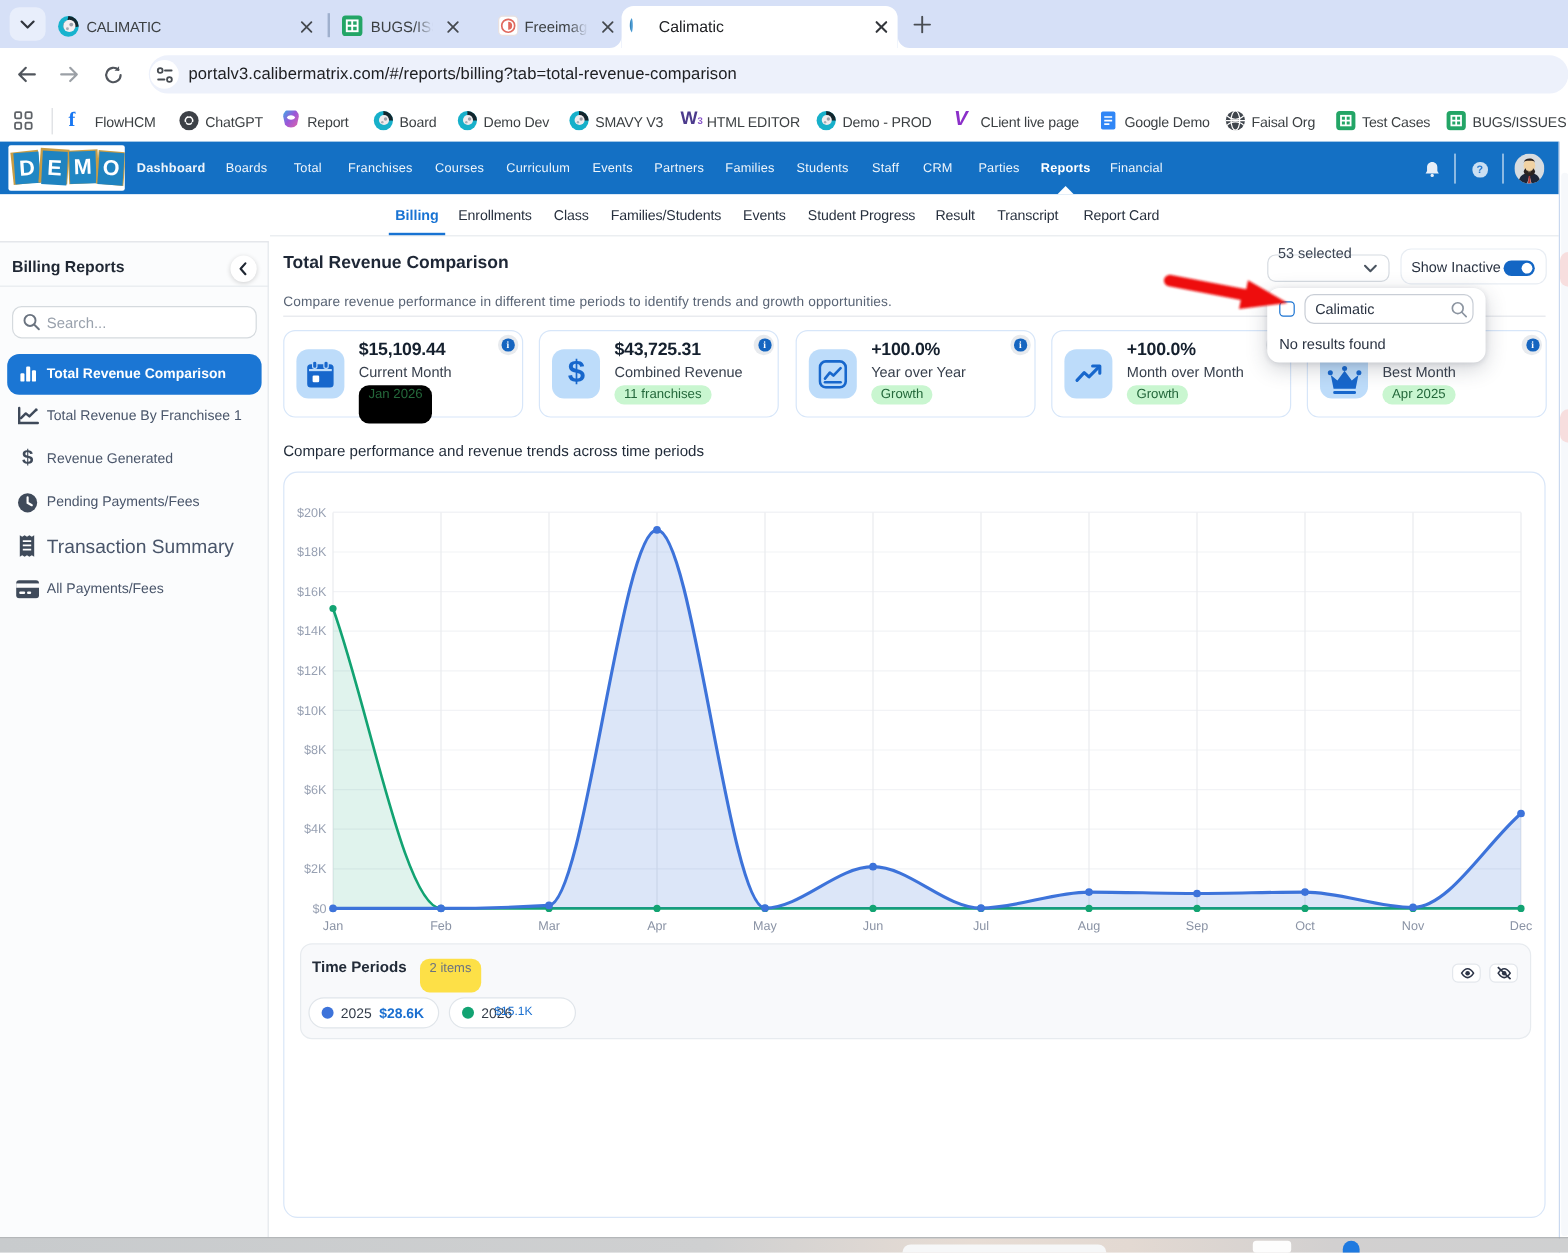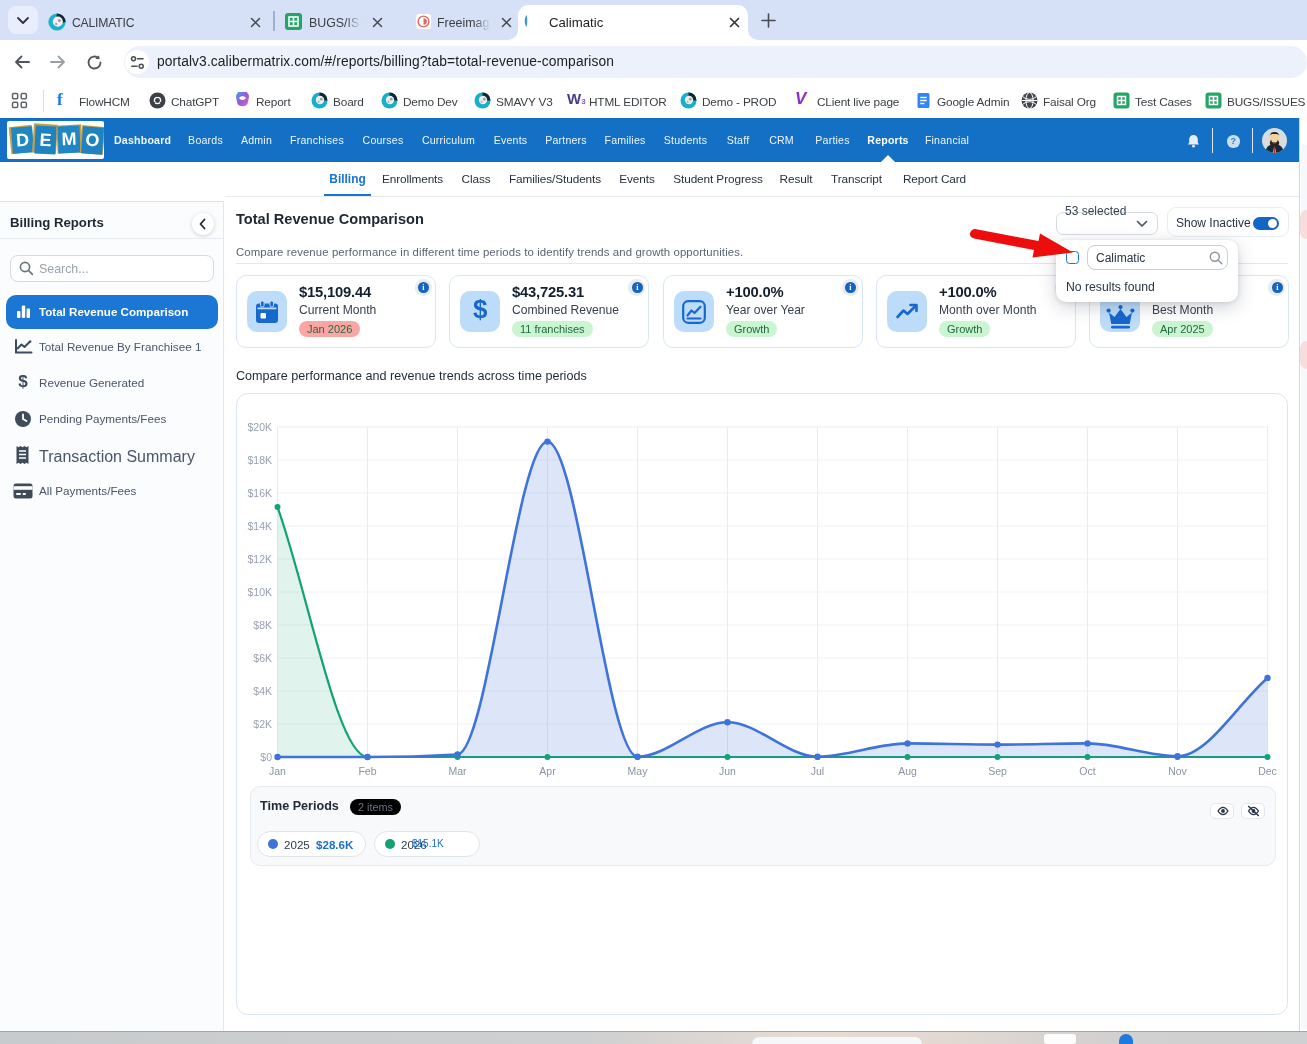--- a/index.html
+++ b/index.html
@@ -161,21 +161,21 @@
 <div class="abs" style="left:795px;top:89px;font-size:17px;font-weight:700;color:#8b2fc9;font-style:italic">V</div>
 <div class="abs" style="left:817px;top:95px;font-size:11.8px;color:#3c4043;white-space:nowrap;letter-spacing:-0.15px">CLient live page</div>
 <svg class="abs" style="left:915px;top:92px" width="17" height="17">
     <rect x="2.5" y="1" width="12" height="15" rx="1.5" fill="#3086f6"></rect>
     <g stroke="#fff" stroke-width="1.4">
       <line x1="5.2" y1="5.5" x2="11.8" y2="5.5"></line>
       <line x1="5.2" y1="8.5" x2="11.8" y2="8.5"></line>
       <line x1="5.2" y1="11.5" x2="9.5" y2="11.5"></line>
     </g>
   </svg>
-<div class="abs" style="left:937px;top:95px;font-size:11.8px;color:#3c4043;white-space:nowrap;letter-spacing:-0.15px">Google Admin</div>
+<div class="abs" style="left:937px;top:95px;font-size:11.8px;color:#3c4043;white-space:nowrap;letter-spacing:-0.15px">Google Demo</div>
 <svg class="abs" style="left:1021px;top:92px" width="17" height="17">
     <circle cx="8.5" cy="8.5" r="8" fill="#40464d"></circle>
     <g fill="none" stroke="#fff" stroke-width="1">
       <ellipse cx="8.5" cy="8.5" rx="3.6" ry="8"></ellipse>
       <line x1="0.5" y1="8.5" x2="16.5" y2="8.5"></line>
       <path d="M1.5 4.5 a10 10 0 0 0 14 0 M1.5 12.5 a10 10 0 0 1 14 0"></path>
     </g>
   </svg>
 <div class="abs" style="left:1043px;top:95px;font-size:11.8px;color:#3c4043;white-space:nowrap;letter-spacing:-0.15px">Faisal Org</div>
 <svg class="abs" style="left:1113px;top:92px" width="17" height="17">
@@ -197,21 +197,21 @@
 <div class="abs" style="left:5px;top:6px;width:21px;height:26px;background:#2187c4;transform:rotate(-4deg);color:#fff;font-weight:700;font-size:18px;text-align:center;line-height:26px">D</div>
 <div class="abs" style="left:26px;top:3px;width:24px;height:29px;background:#c99d44;transform:rotate(4deg)"></div>
 <div class="abs" style="left:28px;top:5px;width:21px;height:28px;background:#1f83c0;transform:rotate(3deg);color:#fff;font-weight:700;font-size:18px;text-align:center;line-height:28px">E</div>
 <div class="abs" style="left:50px;top:4px;width:25px;height:28px;background:#c99d44;transform:rotate(-3deg)"></div>
 <div class="abs" style="left:51px;top:5px;width:22px;height:27px;background:#2187c4;transform:rotate(-2deg);color:#fff;font-weight:700;font-size:18px;text-align:center;line-height:27px">M</div>
 <div class="abs" style="left:74px;top:5px;width:23px;height:28px;background:#c99d44;transform:rotate(5deg)"></div>
 <div class="abs" style="left:75px;top:6px;width:21px;height:27px;background:#1f83c0;transform:rotate(4deg);color:#fff;font-weight:700;font-size:18px;text-align:center;line-height:27px">O</div>
 </div>
 <div class="abs ctr" style="left:142.6px;top:134px;font-size:10.6px;font-weight:700;color:rgba(255,255,255,0.93);white-space:nowrap;letter-spacing:.2px">Dashboard</div>
 <div class="abs ctr" style="left:205.5px;top:134px;font-size:10.6px;font-weight:400;color:rgba(255,255,255,0.93);white-space:nowrap;letter-spacing:.2px">Boards</div>
-<div class="abs ctr" style="left:256.5px;top:134px;font-size:10.6px;font-weight:400;color:rgba(255,255,255,0.93);white-space:nowrap;letter-spacing:.2px">Admin</div>
+<div class="abs ctr" style="left:256.5px;top:134px;font-size:10.6px;font-weight:400;color:rgba(255,255,255,0.93);white-space:nowrap;letter-spacing:.2px">Total</div>
 <div class="abs ctr" style="left:317px;top:134px;font-size:10.6px;font-weight:400;color:rgba(255,255,255,0.93);white-space:nowrap;letter-spacing:.2px">Franchises</div>
 <div class="abs ctr" style="left:383px;top:134px;font-size:10.6px;font-weight:400;color:rgba(255,255,255,0.93);white-space:nowrap;letter-spacing:.2px">Courses</div>
 <div class="abs ctr" style="left:448.5px;top:134px;font-size:10.6px;font-weight:400;color:rgba(255,255,255,0.93);white-space:nowrap;letter-spacing:.2px">Curriculum</div>
 <div class="abs ctr" style="left:510.5px;top:134px;font-size:10.6px;font-weight:400;color:rgba(255,255,255,0.93);white-space:nowrap;letter-spacing:.2px">Events</div>
 <div class="abs ctr" style="left:566px;top:134px;font-size:10.6px;font-weight:400;color:rgba(255,255,255,0.93);white-space:nowrap;letter-spacing:.2px">Partners</div>
 <div class="abs ctr" style="left:625px;top:134px;font-size:10.6px;font-weight:400;color:rgba(255,255,255,0.93);white-space:nowrap;letter-spacing:.2px">Families</div>
 <div class="abs ctr" style="left:685.5px;top:134px;font-size:10.6px;font-weight:400;color:rgba(255,255,255,0.93);white-space:nowrap;letter-spacing:.2px">Students</div>
 <div class="abs ctr" style="left:738px;top:134px;font-size:10.6px;font-weight:400;color:rgba(255,255,255,0.93);white-space:nowrap;letter-spacing:.2px">Staff</div>
 <div class="abs ctr" style="left:781.5px;top:134px;font-size:10.6px;font-weight:400;color:rgba(255,255,255,0.93);white-space:nowrap;letter-spacing:.2px">CRM</div>
 <div class="abs ctr" style="left:832.5px;top:134px;font-size:10.6px;font-weight:400;color:rgba(255,255,255,0.93);white-space:nowrap;letter-spacing:.2px">Parties</div>
@@ -326,21 +326,21 @@
 <div class="abs" style="left:247px;top:291px;width:40px;height:41px;background:#bddcfa;border-radius:10px"></div>
 <svg class="abs" style="left:255.0px;top:300px" width="24" height="24">
     <rect x="1" y="3.5" width="22" height="19.5" rx="3" fill="#1767cc"></rect>
     <rect x="5.5" y="1" width="3.6" height="6" rx="1.6" fill="#1767cc" stroke="#bddcfa" stroke-width="1"></rect>
     <rect x="14.9" y="1" width="3.6" height="6" rx="1.6" fill="#1767cc" stroke="#bddcfa" stroke-width="1"></rect>
     <rect x="2.5" y="7.5" width="19" height="1.8" fill="#bddcfa"></rect>
     <rect x="5.5" y="13" width="5.5" height="5.5" rx="1" fill="#fff"></rect>
   </svg>
 <div class="abs" style="left:299px;top:284px;font-size:14.8px;font-weight:700;color:#15202e;letter-spacing:-0.2px">$15,109.44</div>
 <div class="abs" style="left:299px;top:303px;font-size:12.1px;color:#38404d;white-space:nowrap">Current Month</div>
-<div class="abs" style="left:299px;top:321px;height:16px;padding:0 8px;background:#fca5a5;border-radius:8.5px;font-size:11px;color:#24683b;line-height:16.5px;display:inline-block">Jan 2026</div>
+<div class="abs" style="left:299px;top:321px;height:32px;padding:0 8px;background:#000000;border-radius:8.5px;font-size:11px;color:#24683b;line-height:16.5px;display:inline-block">Jan 2026</div>
 <div class="abs" style="left:415px;top:279px;width:17px;height:17px;border-radius:50%;background:#e7eaee"></div>
 <div class="abs" style="left:418px;top:282.3px;width:10.5px;height:10.5px;border-radius:50%;background:#1565c0;color:#fff;font-size:8px;font-weight:700;text-align:center;line-height:11px;font-family:'Liberation Serif',serif">i</div>
 <div class="abs" style="left:449px;top:275px;width:200px;height:72.5px;background:#fff;border:1.3px solid #d7e6f9;border-radius:10px"></div>
 <div class="abs" style="left:460px;top:291px;width:40px;height:41px;background:#bddcfa;border-radius:10px"></div>
 <div class="abs" style="left:468.3px;top:294px;width:24px;text-align:center;font-size:26px;font-weight:700;color:#1767cc">$</div>
 <div class="abs" style="left:512px;top:284px;font-size:14.8px;font-weight:700;color:#15202e;letter-spacing:-0.2px">$43,725.31</div>
 <div class="abs" style="left:512px;top:303px;font-size:12.1px;color:#38404d;white-space:nowrap">Combined Revenue</div>
 <div class="abs" style="left:512px;top:321px;height:16px;padding:0 8px;background:#c9f6d0;border-radius:8.5px;font-size:11px;color:#24683b;line-height:16.5px;display:inline-block">11 franchises</div>
 <div class="abs" style="left:628px;top:279px;width:17px;height:17px;border-radius:50%;background:#e7eaee"></div>
 <div class="abs" style="left:632px;top:282.3px;width:10.5px;height:10.5px;border-radius:50%;background:#1565c0;color:#fff;font-size:8px;font-weight:700;text-align:center;line-height:11px;font-family:'Liberation Serif',serif">i</div>
@@ -456,21 +456,21 @@
     <circle cx="817.5" cy="756.7" r="3.2" fill="#3d73da"></circle>
     <circle cx="907.5" cy="743.4" r="3.2" fill="#3d73da"></circle>
     <circle cx="997.5" cy="744.6" r="3.2" fill="#3d73da"></circle>
     <circle cx="1087.5" cy="743.4" r="3.2" fill="#3d73da"></circle>
     <circle cx="1177.5" cy="756.2" r="3.2" fill="#3d73da"></circle>
     <circle cx="1267.5" cy="677.9" r="3.2" fill="#3d73da"></circle>
 </svg>
 
 <div class="abs" style="left:250px;top:786px;width:1026px;height:80px;background:#f8f9fb;border:1.2px solid #e7ebef;border-radius:10px"></div>
 <div class="abs" style="left:260px;top:799px;font-size:12.6px;font-weight:700;color:#222b38">Time Periods</div>
-<div class="abs" style="left:350px;top:799px;height:16px;padding:0 8px;background:#000000;border-radius:8px;font-size:10.8px;color:#6b7280;line-height:16px">2 items</div>
+<div class="abs" style="left:350px;top:799px;height:28px;padding:0 8px;background:#fde047;border-radius:8px;font-size:10.8px;color:#6b7280;line-height:16px">2 items</div>
 <div class="abs" style="left:1210px;top:803px;width:24px;height:16px;background:#fff;border:1.1px solid #e3e7ec;border-radius:5px"></div>
 <svg class="abs" style="left:1216.5px;top:806px" width="12" height="10">
     <path d="M1 5 C2.8 2.2 4.5 1.3 6 1.3 C7.5 1.3 9.2 2.2 11 5 C9.2 7.8 7.5 8.7 6 8.7 C4.5 8.7 2.8 7.8 1 5 Z" fill="none" stroke="#2c3447" stroke-width="1.3"></path>
     <circle cx="6" cy="5" r="1.9" fill="#2c3447"></circle>
   </svg>
 <div class="abs" style="left:1240.5px;top:803px;width:24px;height:16px;background:#fff;border:1.1px solid #e3e7ec;border-radius:5px"></div>
 <svg class="abs" style="left:1246.5px;top:805px" width="13" height="12">
     <path d="M1.5 6 C3.3 3.2 5 2.3 6.5 2.3 C8 2.3 9.7 3.2 11.5 6 C9.7 8.8 8 9.7 6.5 9.7 C5 9.7 3.3 8.8 1.5 6 Z" fill="none" stroke="#2c3447" stroke-width="1.3"></path>
     <circle cx="6.5" cy="6" r="1.9" fill="#2c3447"></circle>
     <line x1="1.2" y1="1" x2="11.8" y2="11" stroke="#2c3447" stroke-width="1.4"></line>

